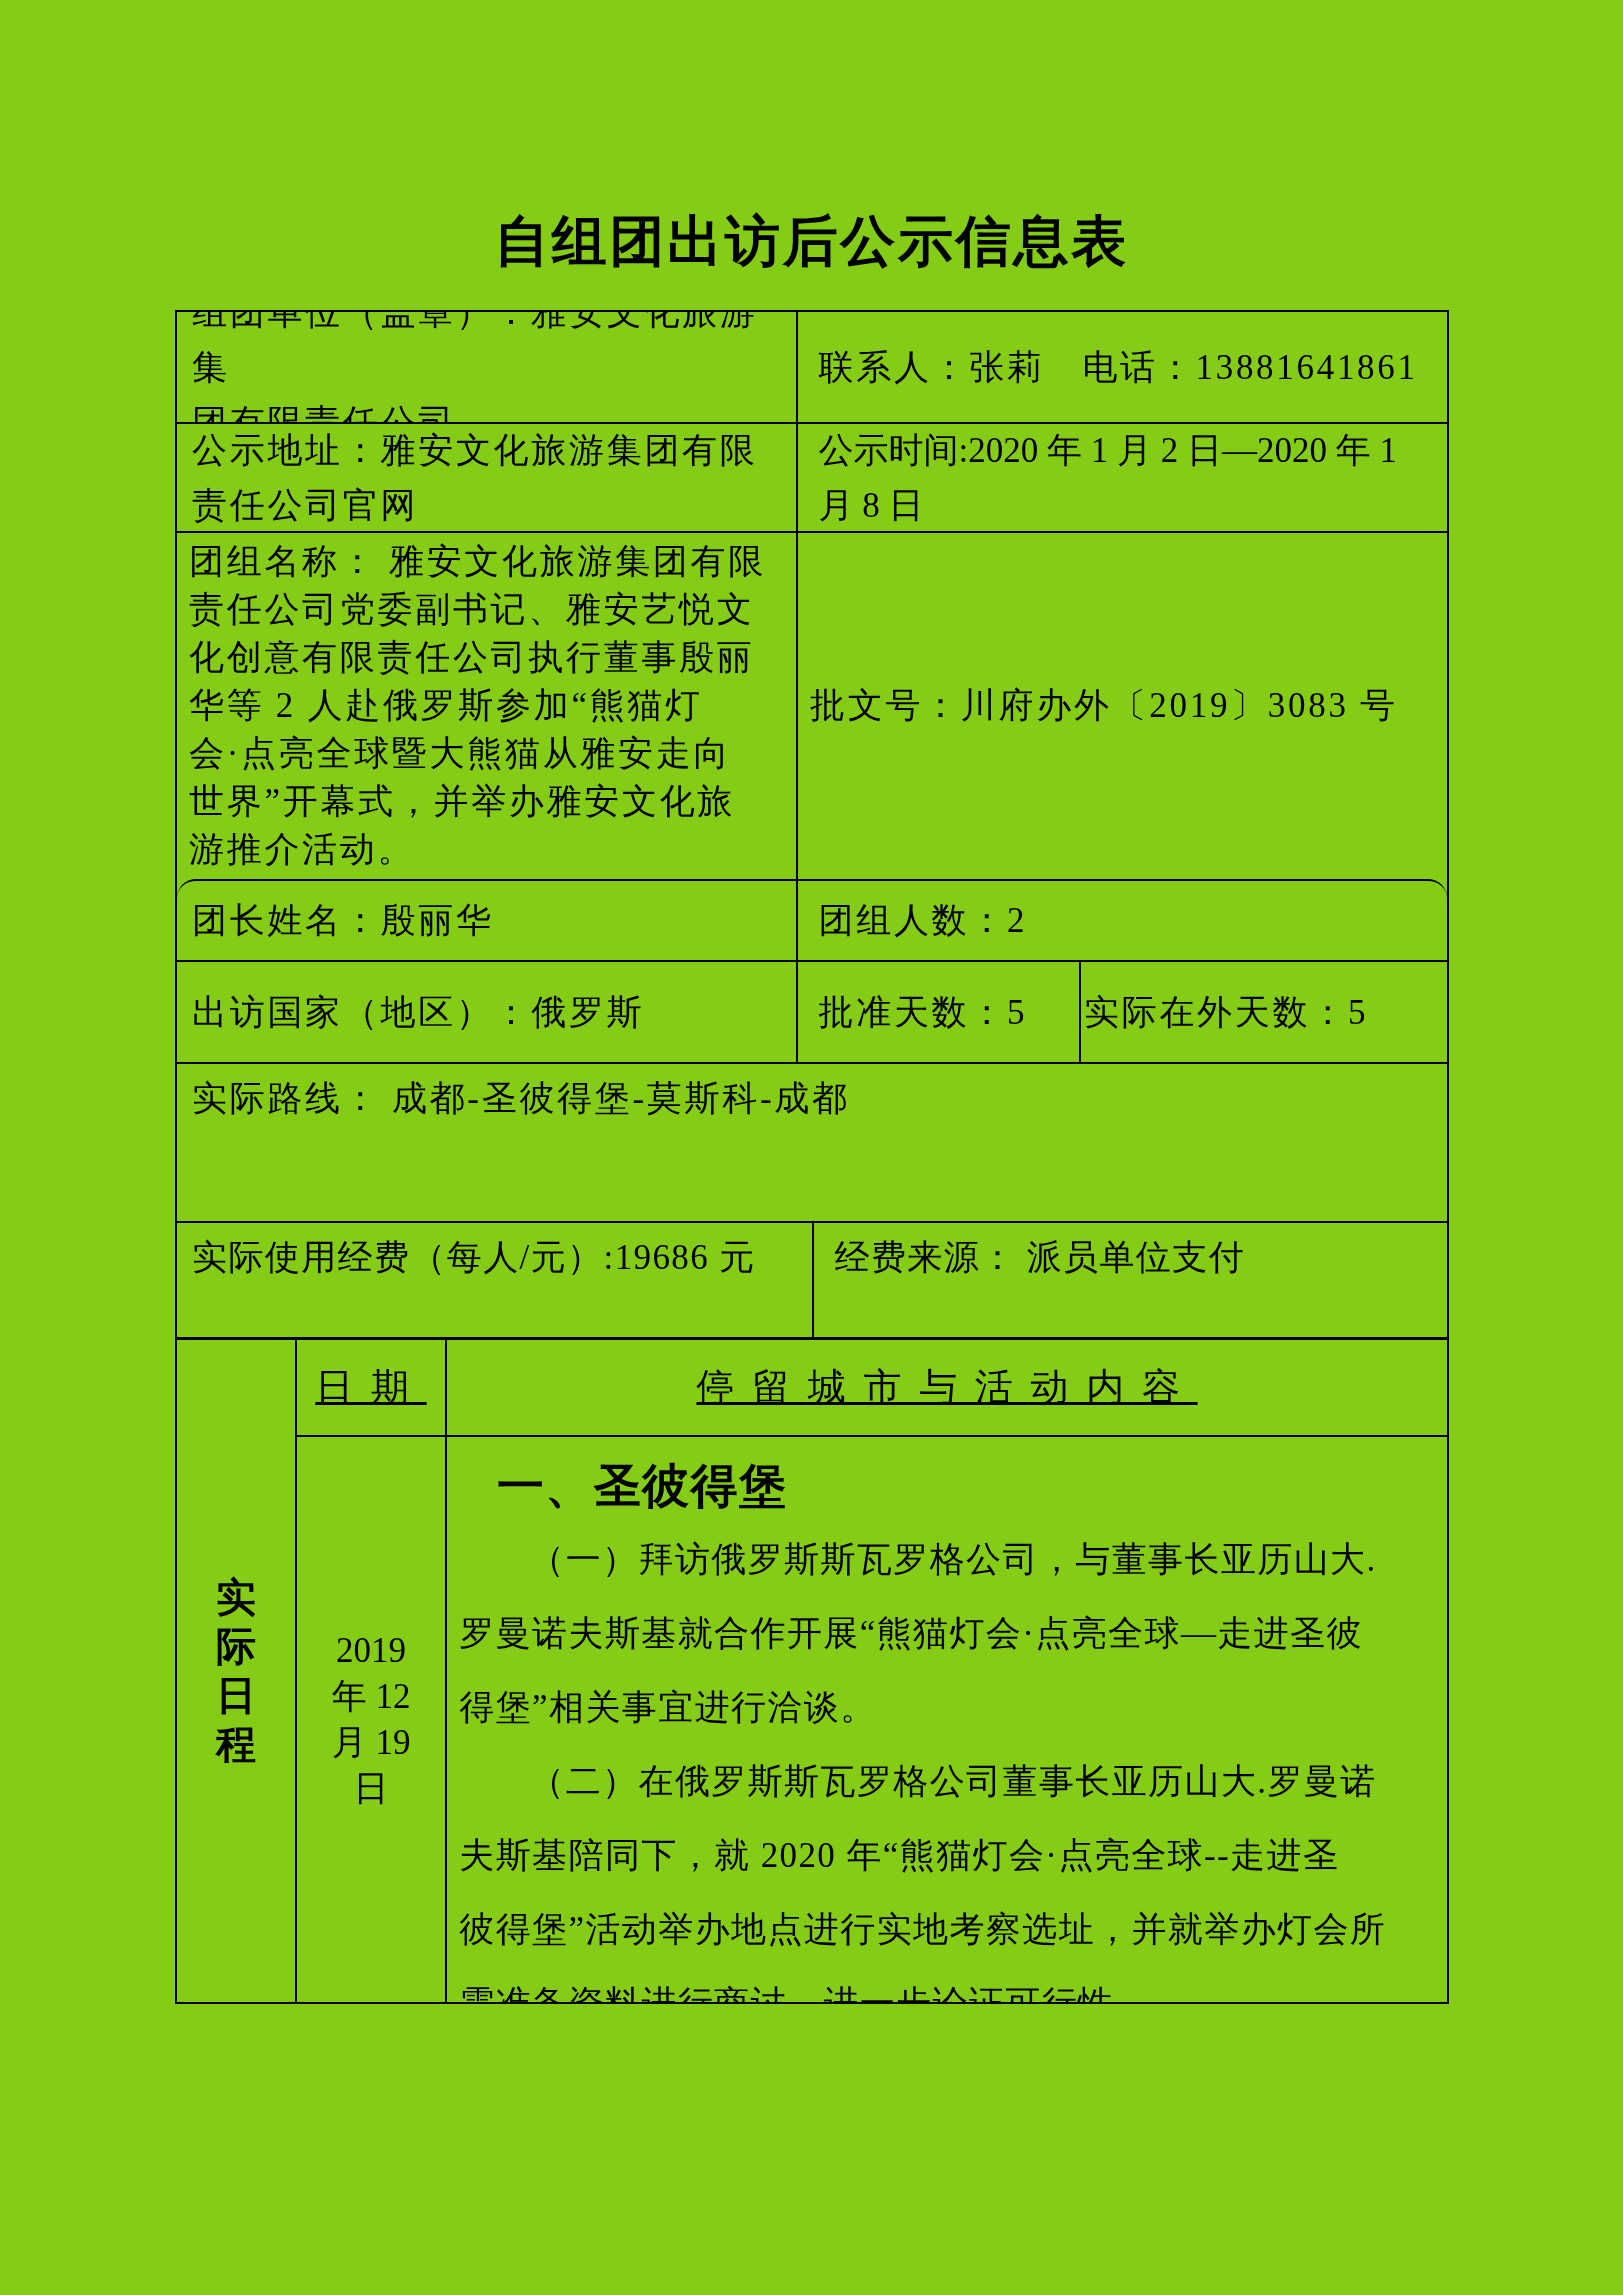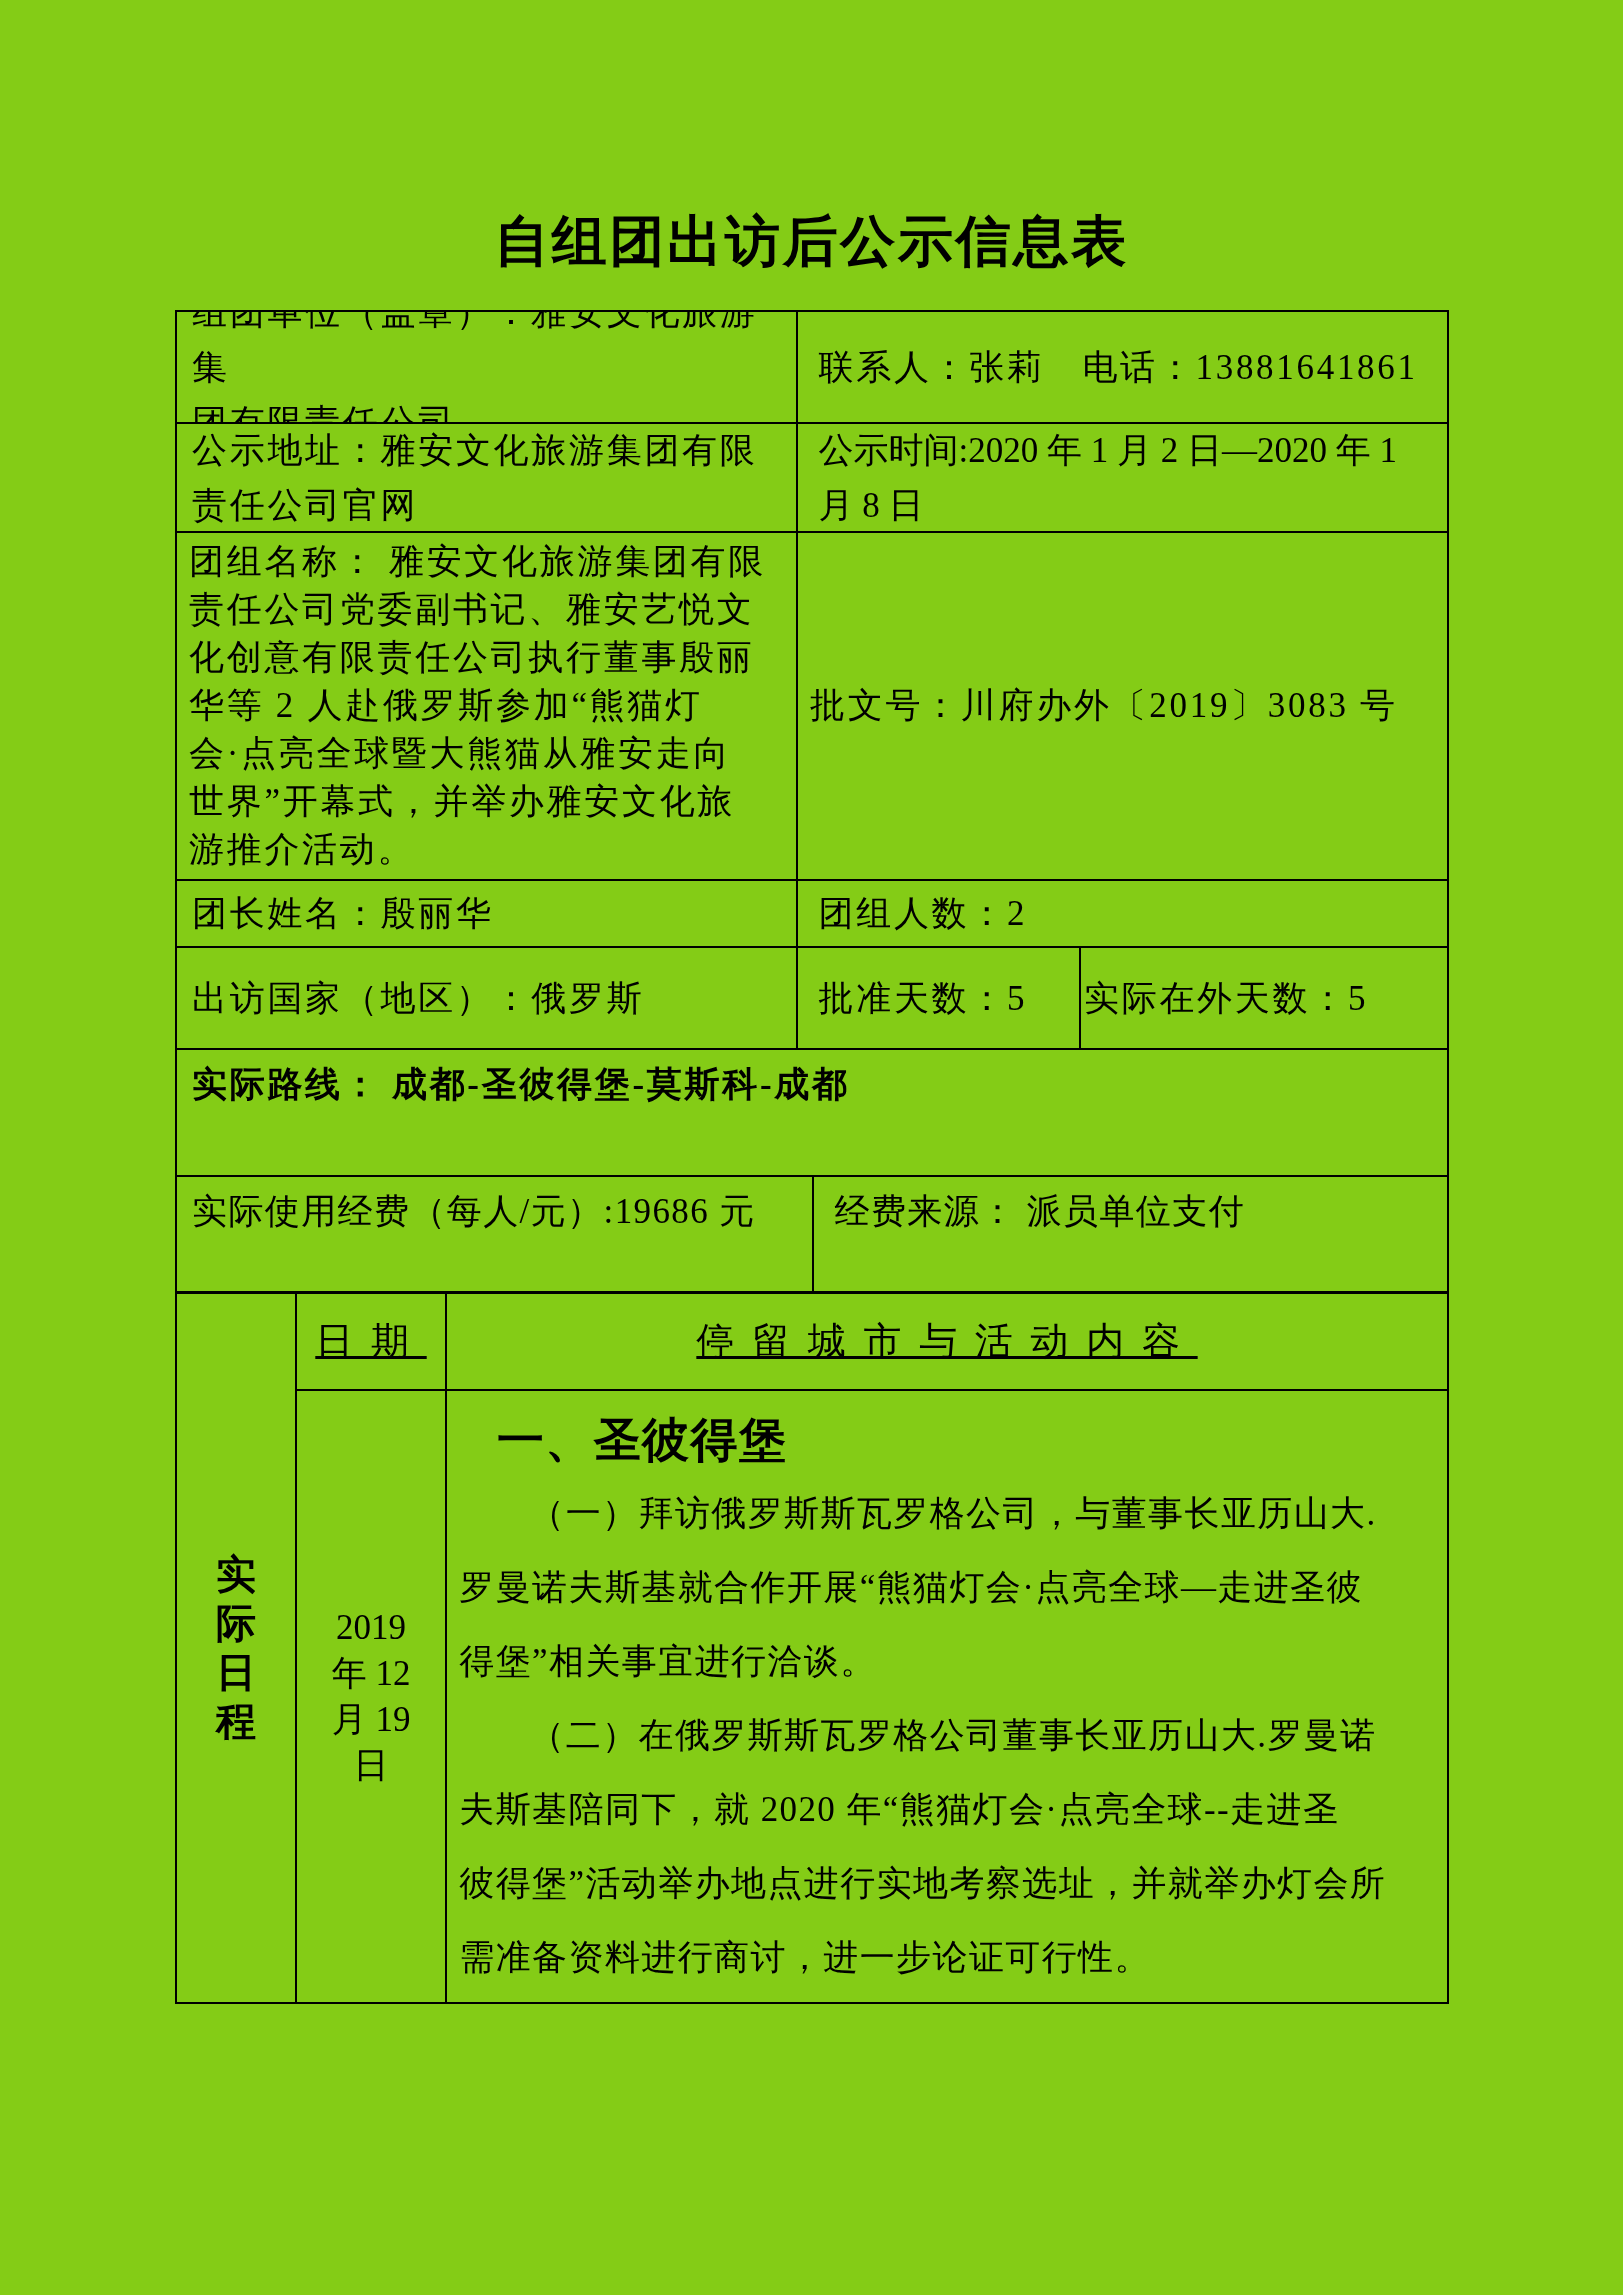--- a/index.html
+++ b/index.html
@@ -40,25 +40,25 @@
     overflow:hidden;
   }
   .cell.nb { border-left:none; }
   .cell.top { justify-content:flex-start; padding-top:11px; }
   .w-left { width:619px; flex:none; }
   .w-right { flex:1; padding-left:20.5px; }
   .r1 { height:110px; flex:none; }
   .r2 { height:109px; flex:none; }
   .r3 { height:348px; flex:none; }
   .r3 .cell { line-height:48px;padding-left:12px; }
-  .r4 { height:67px; flex:none; }
+  .r4 { height:81px; flex:none;border-radius:19px; }
   .r5 { height:102px; flex:none; }
   .r5 .c2 { width:283px; flex:none; padding-left:20.5px; }
   .r5 .c3 { flex:1; padding-left:3px; }
-  .r6 { height:127px; flex:none;font-weight:bold; }
+  .r6 { height:159px; flex:none; }
   .r7 { height:116px; flex:none; }
   .r7 .w-left7 { width:635px; flex:none; }
   .r7 .cell { letter-spacing:1.4px; }
   .lh80 { line-height:55px; }
   .pt-cell { letter-spacing:0; }
 
   
   .section { flex:1; display:flex; border-top:3.4px solid #000; box-sizing:border-box; min-height:0; }
   .schedule-label {
     width:118px; flex:none;

